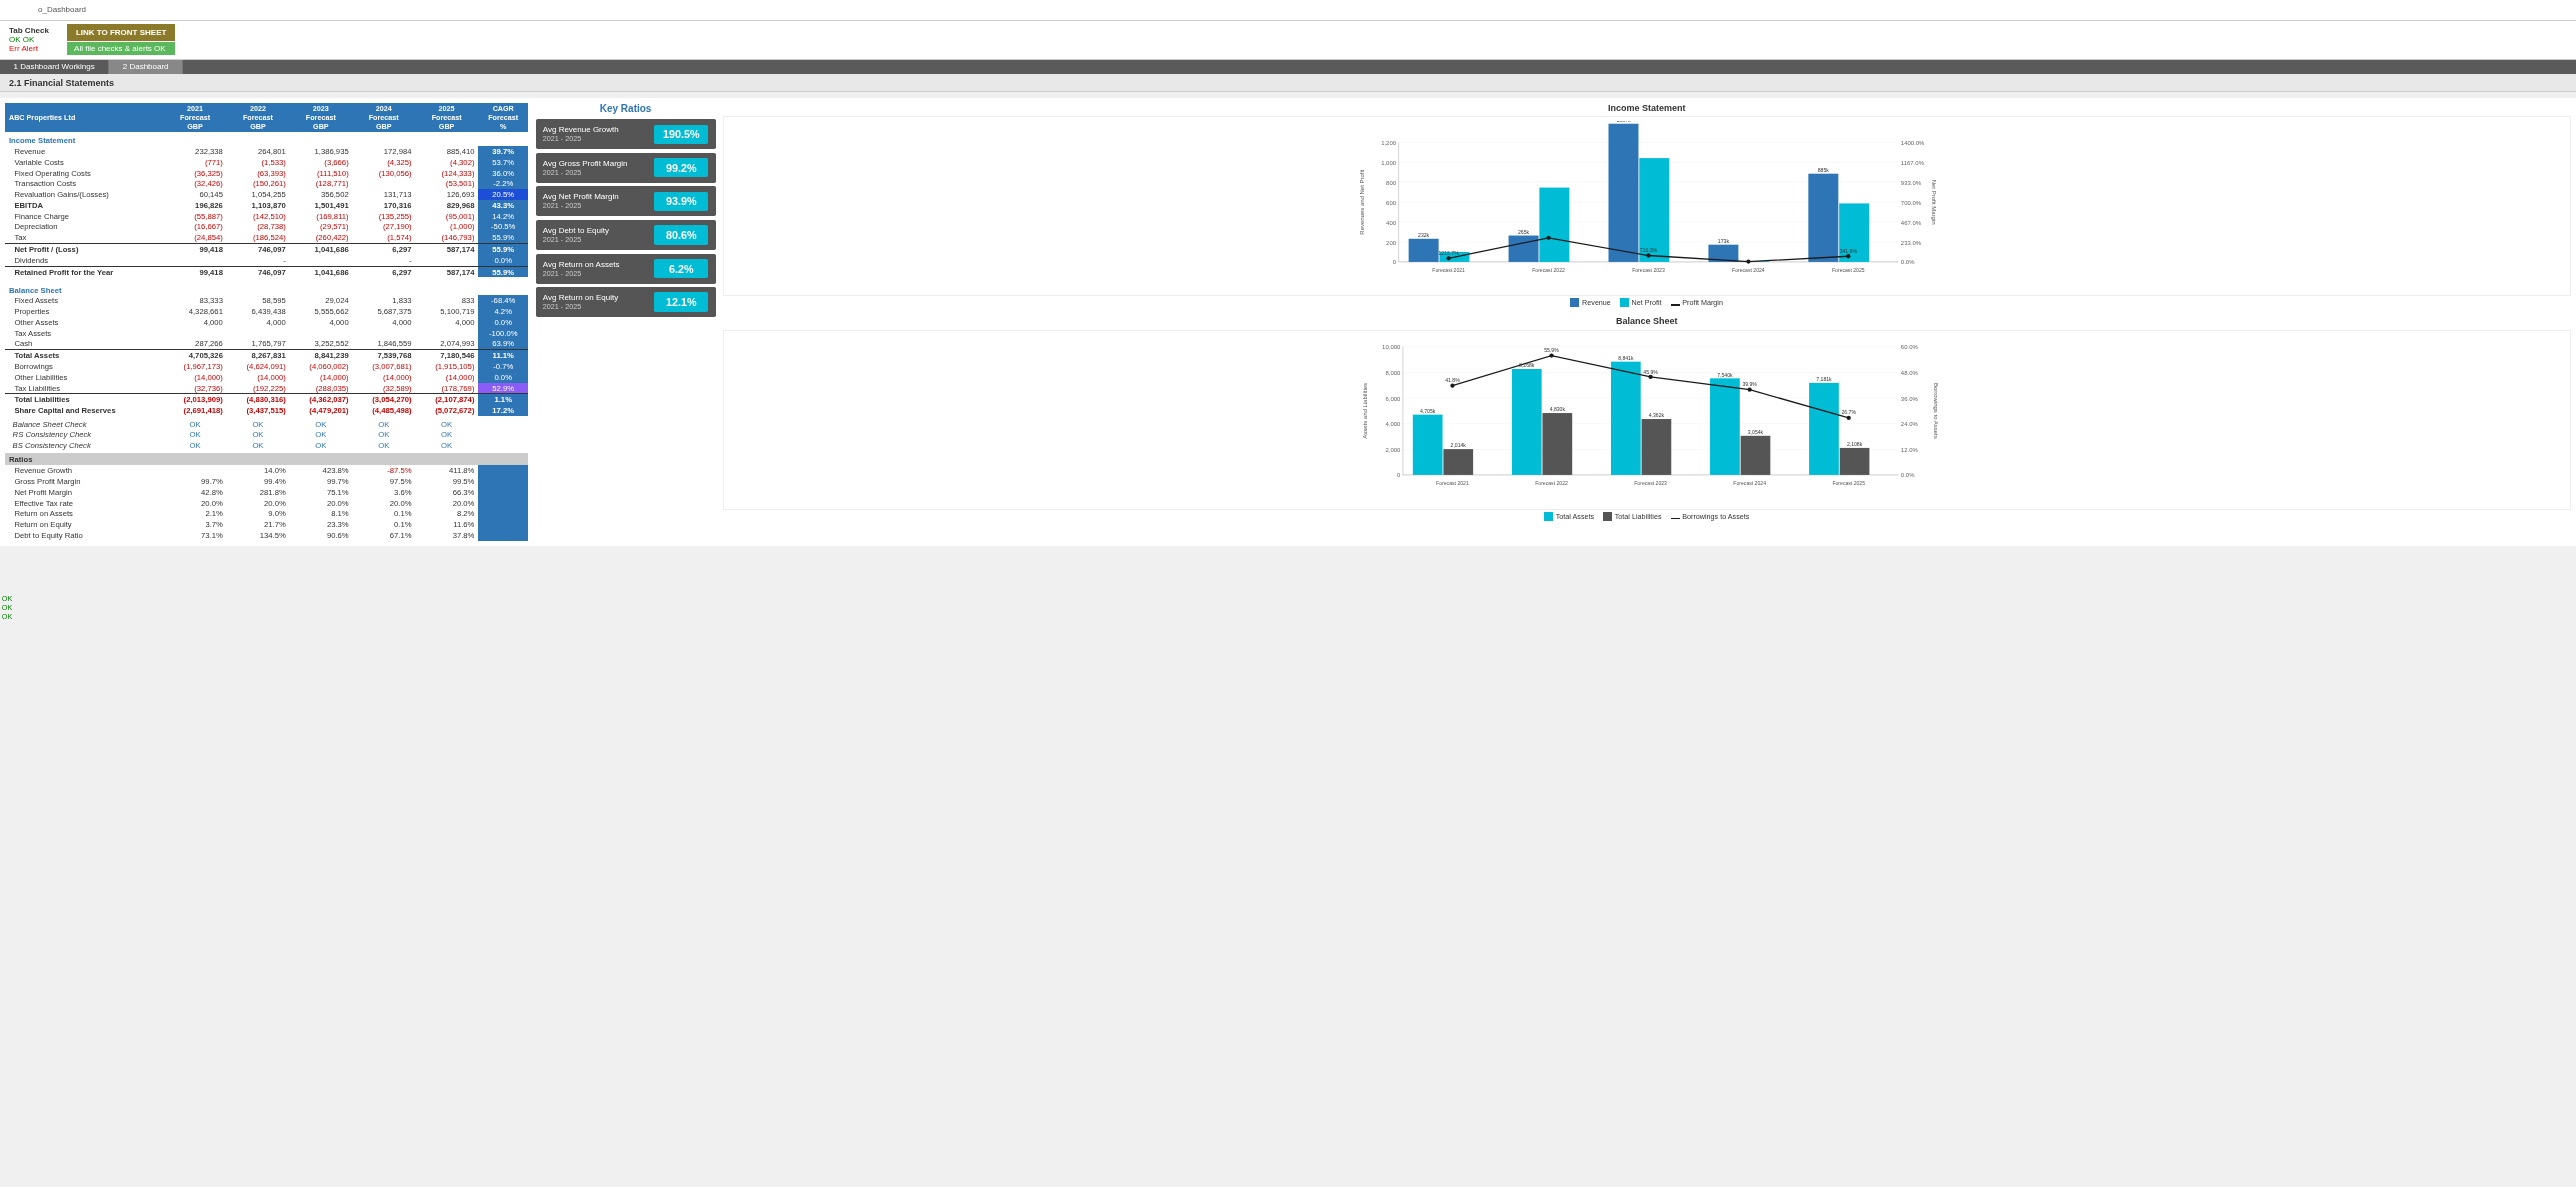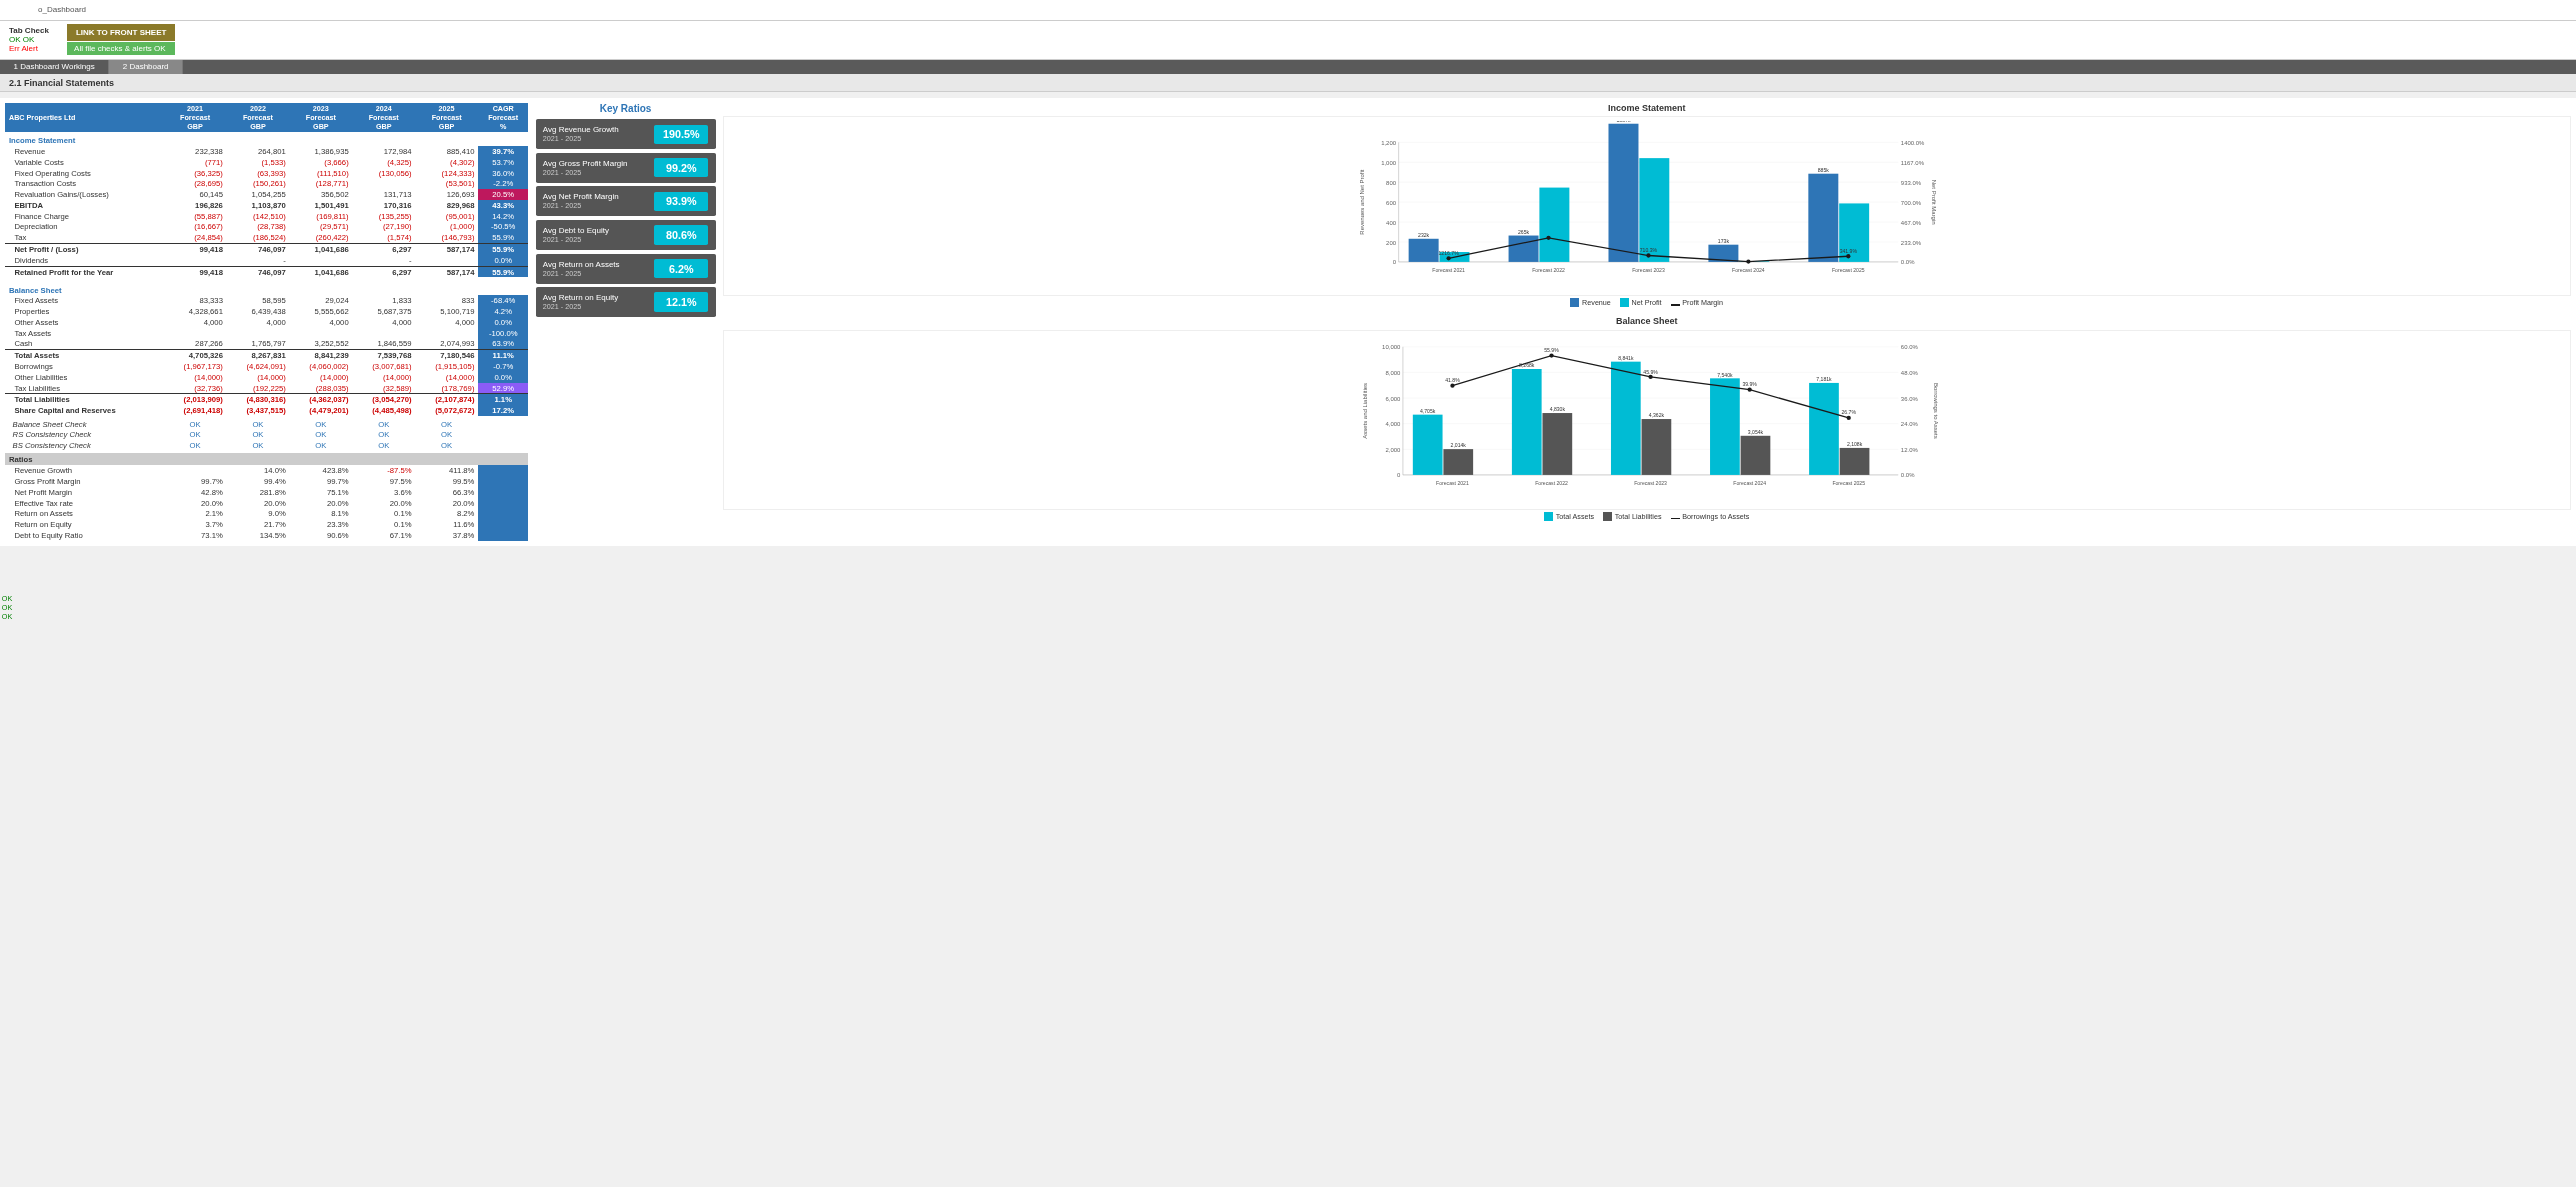--- a/index.html
+++ b/index.html
@@ -136,35 +136,35 @@
             <td style="padding-left: 9px;">Fixed Operating Costs</td>
             <td style="color: rgb(204, 0, 0);">(36,325)</td>
             <td style="color: rgb(204, 0, 0);">(63,393)</td>
             <td style="color: rgb(204, 0, 0);">(111,510)</td>
             <td style="color: rgb(204, 0, 0);">(130,056)</td>
             <td style="color: rgb(204, 0, 0);">(124,333)</td>
             <td style="background: rgb(46, 117, 182); color: rgb(255, 255, 255); text-align: center;">36.0%</td>
           </tr>
           <tr>
             <td style="padding-left: 9px;">Transaction Costs</td>
-            <td style="color: rgb(204, 0, 0);">(28,695)</td>
+            <td style="color: rgb(204, 0, 0);">(32,426)</td>
             <td style="color: rgb(204, 0, 0);">(150,261)</td>
             <td style="color: rgb(204, 0, 0);">(128,771)</td>
             <td></td>
             <td style="color: rgb(204, 0, 0);">(53,501)</td>
             <td style="background: rgb(46, 117, 182); color: rgb(255, 255, 255); text-align: center;">-2.2%</td>
           </tr>
           <tr>
             <td style="padding-left: 9px;">Revaluation Gains/(Losses)</td>
             <td>60,145</td>
             <td>1,054,255</td>
             <td>356,502</td>
             <td>131,713</td>
             <td>126,693</td>
-            <td style="background: #be185d; color: rgb(255, 255, 255); text-align: center;">20.5%</td>
+            <td style="background: #1d4ed8; color: rgb(255, 255, 255); text-align: center;">20.5%</td>
           </tr>
           <tr class="bold-row">
             <td style="padding-left: 9px;">EBITDA</td>
             <td>196,826</td>
             <td>1,103,870</td>
             <td>1,501,491</td>
             <td>170,316</td>
             <td>829,968</td>
             <td style="background: rgb(46, 117, 182); color: rgb(255, 255, 255); text-align: center;">43.3%</td>
           </tr>

